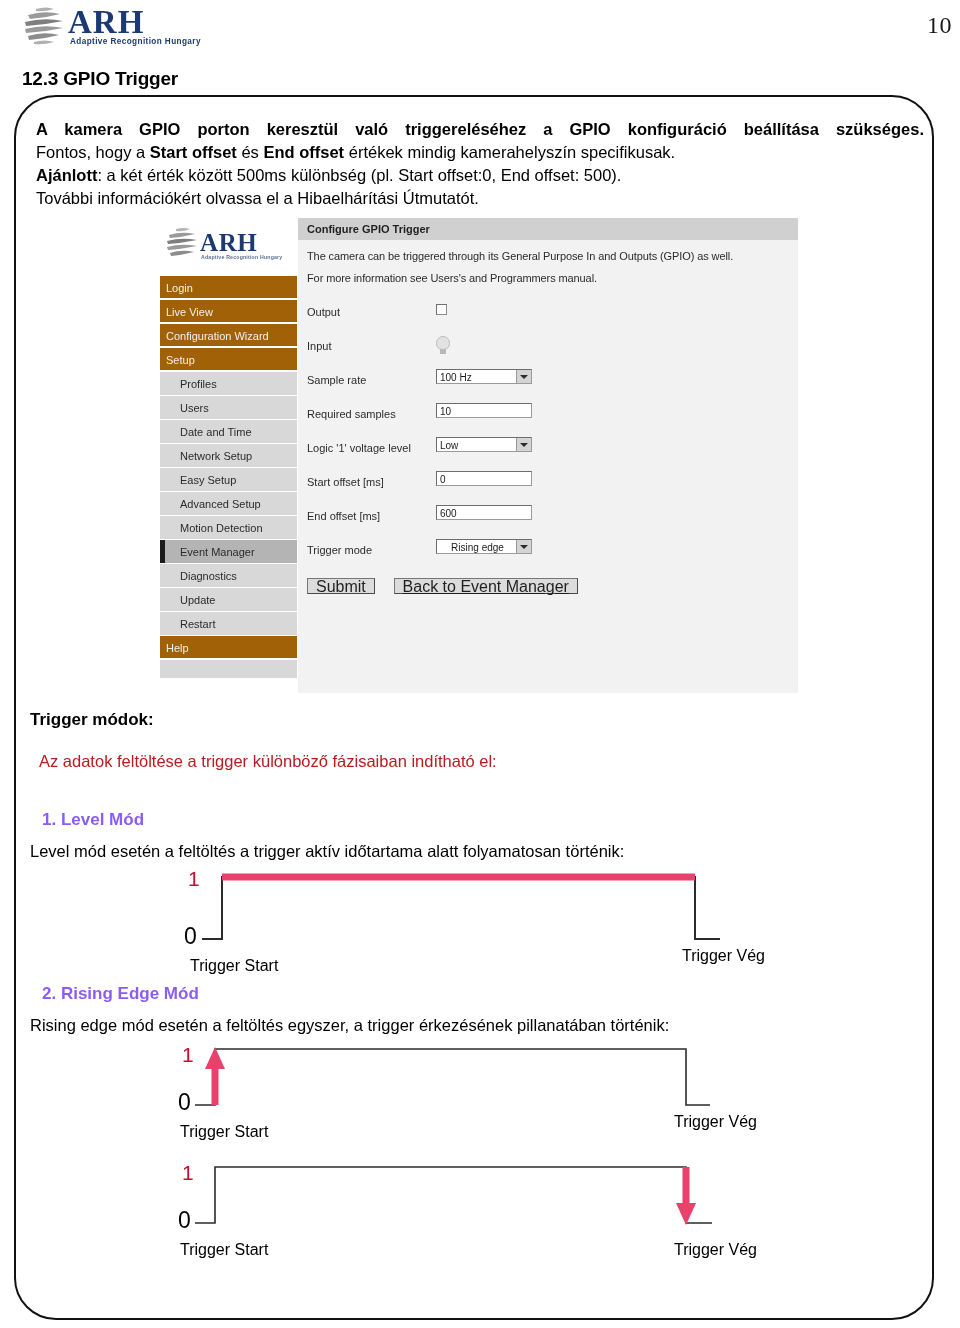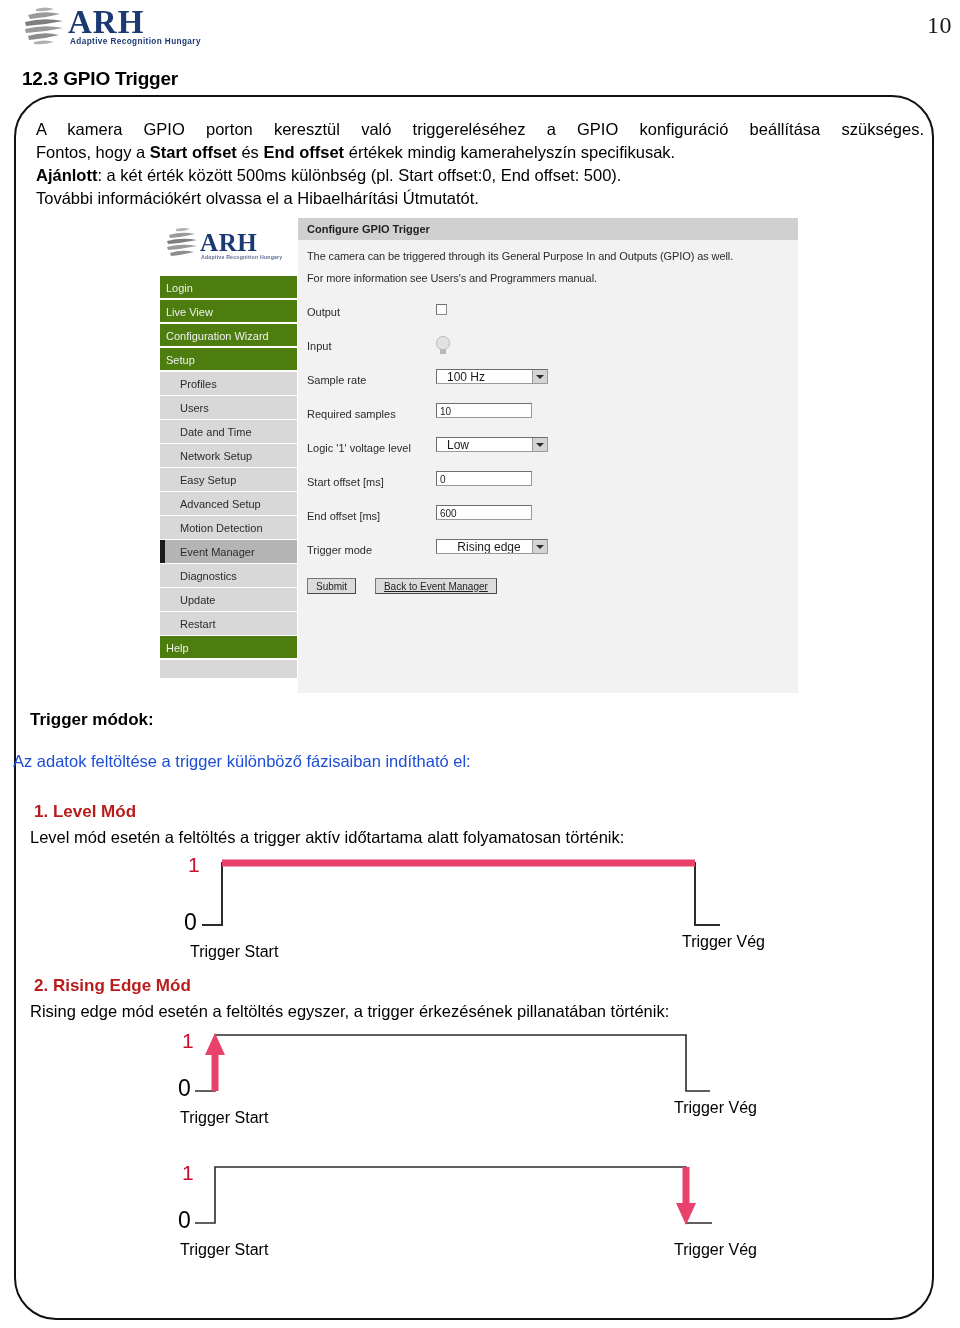--- a/index.html
+++ b/index.html
@@ -77,20 +77,21 @@
     color: #000;
   }
   #intro-block .line {
     white-space: nowrap;
   }
   #intro-block .justified {
     text-align: justify;
     text-align-last: justify;
     width: 888px;
     white-space: normal;
+    font-weight: bold;
   }
   #intro-block b { font-weight: bold; }
 
   
   #app-screenshot {
     position: absolute;
     left: 158px;
     top: 218px;
     width: 640px;
     height: 475px;
@@ -119,21 +120,21 @@
     width: 137px;
   }
   .nav-item {
     height: 24px;
     line-height: 24px;
     font-size: 11px;
     box-sizing: border-box;
     position: relative;
   }
   .nav-item.dark {
-    background: #4d7c0f;
+    background: #a16207;
     color: #f0f0f0;
     padding-left: 6px;
     border-bottom: 2px solid #ffffff;
   }
   .nav-item.light {
     background: #d8d8d8;
     color: #2b2b2b;
     padding-left: 20px;
     border-bottom: 1px solid #ffffff;
   }
@@ -218,29 +219,29 @@
     border-left-color: #6d6d6d;
     background: #ffffff;
     font-size: 10px;
     line-height: 15px;
     padding-left: 3px;
     box-sizing: border-box;
     color: #1a1a1a;
   }
   .ui-select {
     position: relative;
-    width: 112px;
+    width: 96px;
     height: 15px;
     border: 1px solid #9a9a9a;
     border-top-color: #6d6d6d;
     border-left-color: #6d6d6d;
     background: #ffffff;
-    font-size: 12px;
+    font-size: 10px;
     line-height: 15px;
-    padding-left: 10px;
+    padding-left: 3px;
     box-sizing: border-box;
     color: #1a1a1a;
     white-space: nowrap;
     overflow: hidden;
   }
   .ui-select.centered { text-align: center; padding-right: 16px; }
   .ui-select .arrow-box {
     position: absolute;
     right: 0; top: 0;
     width: 14px;
@@ -285,51 +286,51 @@
     height: 20px;
   }
   .ui-button {
     display: inline-block;
     height: 16px;
     line-height: 15px;
     background: #dcdcdc;
     border: 1px solid #767676;
     border-right-color: #4a4a4a;
     border-bottom-color: #4a4a4a;
-    font-size: 10px;
+    font-size: 16px;
     color: #1f1f1f;
     padding: 0 8px;
     box-sizing: border-box;
     vertical-align: top;
   }
   .ui-button + .ui-button { margin-left: 16px; text-decoration: underline; }
 
   
   #modes-title {
     position: absolute;
     left: 30px;
     top: 710px;
     font-size: 17px;
     font-weight: bold;
     color: #000;
   }
   #modes-intro {
     position: absolute;
-    left: 13px;
+    left: 39px;
     top: 752px;
     font-size: 16.5px;
-    color: #1d4ed8;
+    color: #b91c1c;
   }
 
   .mode-block { position: absolute; left: 30px; width: 880px; }
   .mode-title {
     font-size: 17px;
     font-weight: bold;
-    color: #b91c1c;
-    margin: 4px;
+    color: #8b5cf6;
+    margin: 12px;
     white-space: nowrap;
   }
   .mode-desc {
     font-size: 16.5px;
     color: #000;
     margin-top: 6px;
     white-space: nowrap;
   }
 
   #mode-1 { top: 798px; }

